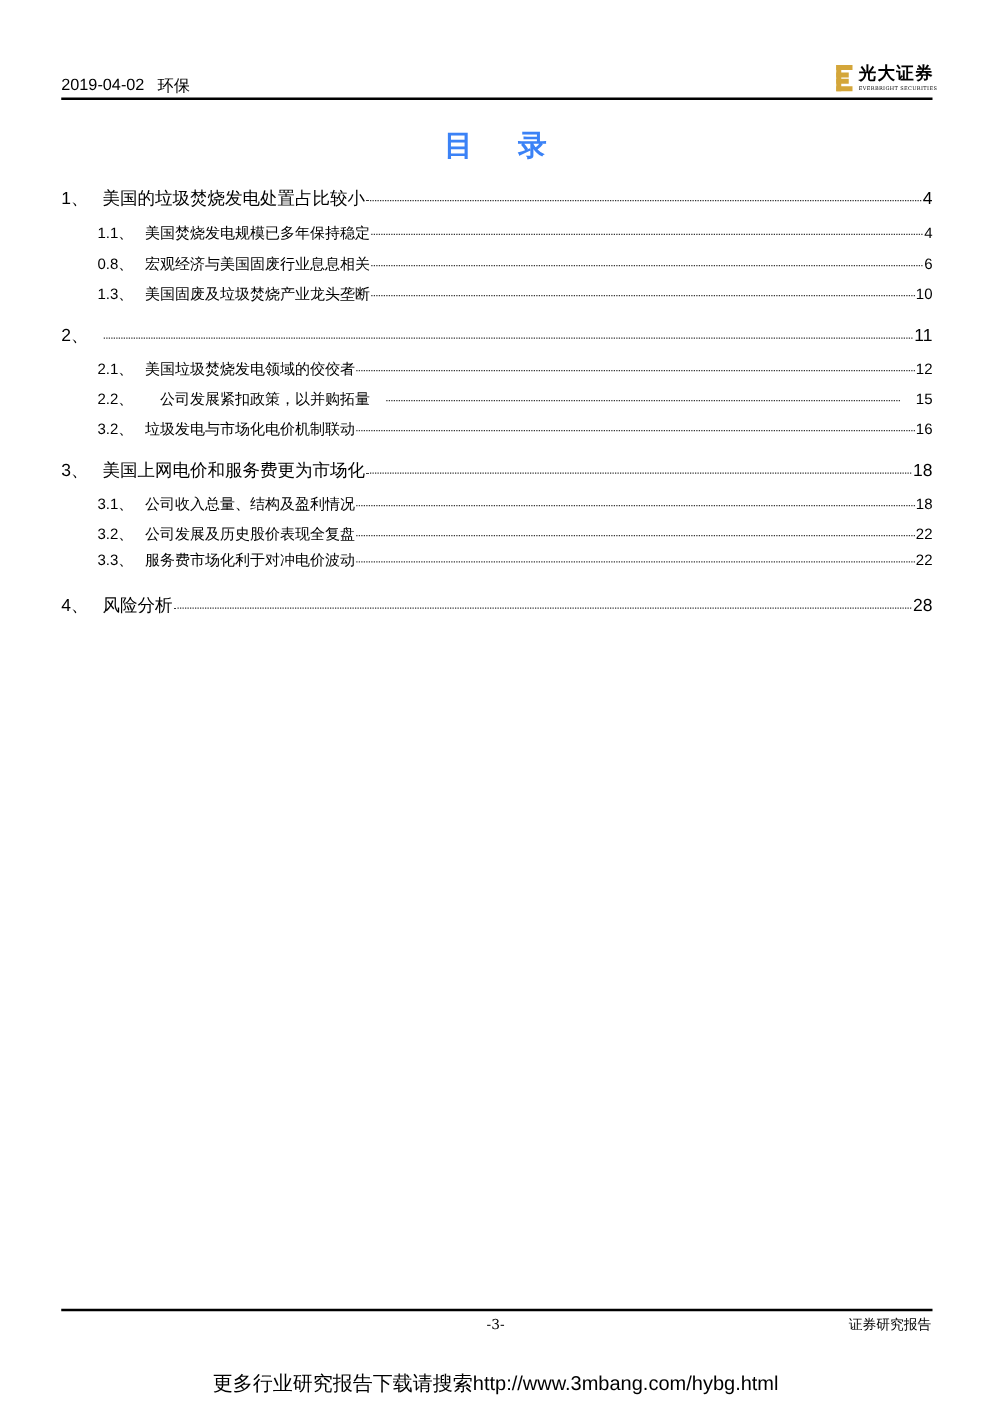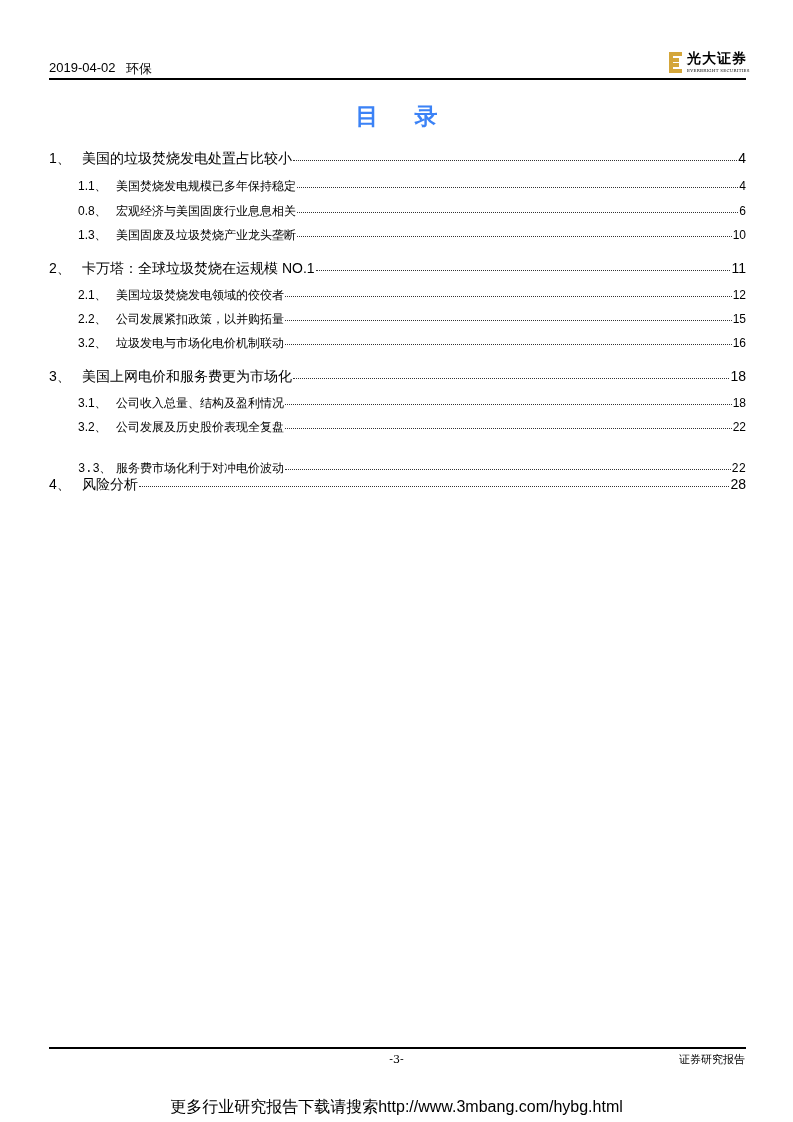--- a/index.html
+++ b/index.html
@@ -73,31 +73,30 @@
     <span class="toc-page">6</span>
   </div>
   <div class="toc-row l2" style="top:77px;">
     <span class="toc-num">1.3、</span>
     <span class="toc-text">美国固废及垃圾焚烧产业龙头垄断</span>
     <span class="toc-dots"></span>
     <span class="toc-page">10</span>
   </div>
   <div class="toc-row l1" style="top:110px;">
     <span class="toc-num">2、</span>
-    <span class="toc-text">卡万塔：全球垃圾焚烧在运规模 NO.1</span>
     <span class="toc-dots"></span>
     <span class="toc-page">11</span>
   </div>
   <div class="toc-row l2" style="top:137px;">
     <span class="toc-num">2.1、</span>
     <span class="toc-text">美国垃圾焚烧发电领域的佼佼者</span>
     <span class="toc-dots"></span>
     <span class="toc-page">12</span>
   </div>
-  <div class="toc-row l2" style="top:161px;">
+  <div class="toc-row l2" style="top:161px;gap:12px;">
     <span class="toc-num">2.2、</span>
     <span class="toc-text">公司发展紧扣政策，以并购拓量</span>
     <span class="toc-dots"></span>
     <span class="toc-page">15</span>
   </div>
   <div class="toc-row l2" style="top:185px;">
     <span class="toc-num">3.2、</span>
     <span class="toc-text">垃圾发电与市场化电价机制联动</span>
     <span class="toc-dots"></span>
     <span class="toc-page">16</span>
@@ -113,21 +112,21 @@
     <span class="toc-text">公司收入总量、结构及盈利情况</span>
     <span class="toc-dots"></span>
     <span class="toc-page">18</span>
   </div>
   <div class="toc-row l2" style="top:269px;">
     <span class="toc-num">3.2、</span>
     <span class="toc-text">公司发展及历史股价表现全复盘</span>
     <span class="toc-dots"></span>
     <span class="toc-page">22</span>
   </div>
-  <div class="toc-row l2" style="top:310px;font-family:Liberation Mono, monospace;">
+  <div class="toc-row l2" style="top:290px;">
     <span class="toc-num">3.3、</span>
     <span class="toc-text">服务费市场化利于对冲电价波动</span>
     <span class="toc-dots"></span>
     <span class="toc-page">22</span>
   </div>
   <div class="toc-row l1" style="top:326px;">
     <span class="toc-num">4、</span>
     <span class="toc-text">风险分析</span>
     <span class="toc-dots"></span>
     <span class="toc-page">28</span>

